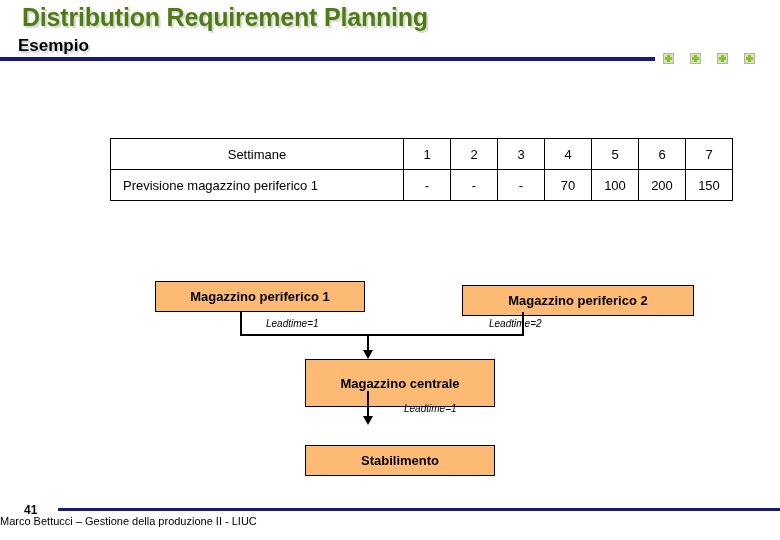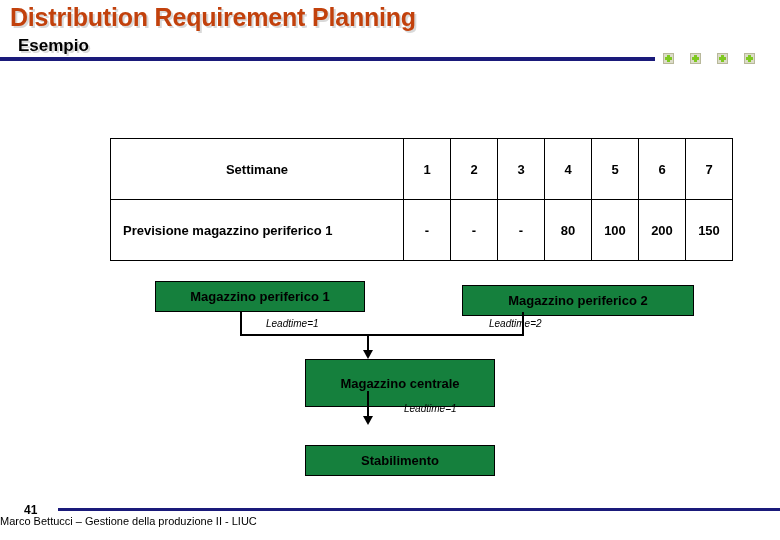--- a/index.html
+++ b/index.html
@@ -12,27 +12,27 @@
     height: 540px;
     position: relative;
     overflow: hidden;
     font-family: "Liberation Sans", sans-serif;
     color: #000000;
   }
 
   
   #slide-title {
     position: absolute;
-    left: 10px;
+    left: 22px;
     top: 3px;
     font-size: 25px;
     font-weight: bold;
     letter-spacing: -0.2px;
     white-space: nowrap;
-    color: #c2410c;
+    color: #4d7c0f;
     text-shadow: 2px 2px 0 #d9d9d9;
   }
   #slide-subtitle {
     position: absolute;
     left: 18px;
     top: 36px;
     font-size: 17px;
     font-weight: bold;
     white-space: nowrap;
     color: #000000;
@@ -82,44 +82,44 @@
     left: 110px;
     top: 138px;
     border-collapse: collapse;
     font-size: 13px;
     font-weight: bold;
   }
   #forecast-table th,
   #forecast-table td {
     border: 1px solid #000000;
     height: 30px;
-    padding: 15px 6px;
+    padding: 0 6px;
     text-align: center;
     vertical-align: middle;
-    font-weight: bold;
+    font-weight: normal;
     white-space: nowrap;
   }
   #forecast-table th.label-col,
   #forecast-table td.label-col {
     width: 274px;
     min-width: 274px;
   }
   #forecast-table td.label-col { text-align: left; padding-left: 12px; }
   #forecast-table th.label-col { text-align: center; }
   #forecast-table th.week-col,
   #forecast-table td.week-col {
     width: 34px;
     min-width: 34px;
   }
 
   
   .node-box {
     position: absolute;
     border: 1px solid #000000;
-    background: #15803d;
+    background: #fdba74;
     font-size: 13px;
     font-weight: bold;
     display: flex;
     align-items: center;
     justify-content: center;
     text-align: center;
     white-space: nowrap;
     box-sizing: border-box;
   }
   #node-wh-1 { left: 155px; top: 281px; width: 210px; height: 31px; }
@@ -230,21 +230,21 @@
       <th class="week-col">6</th>
       <th class="week-col">7</th>
     </tr>
   </thead>
   <tbody>
     <tr>
       <td class="label-col">Previsione magazzino periferico 1</td>
       <td class="week-col">-</td>
       <td class="week-col">-</td>
       <td class="week-col">-</td>
-      <td class="week-col">80</td>
+      <td class="week-col">70</td>
       <td class="week-col">100</td>
       <td class="week-col">200</td>
       <td class="week-col">150</td>
     </tr>
   </tbody>
 </table>
 
 <div class="node-box" id="node-wh-1">Magazzino periferico 1</div>
 <div class="node-box" id="node-wh-2">Magazzino periferico 2</div>
 <div class="node-box" id="node-central">Magazzino centrale</div>

